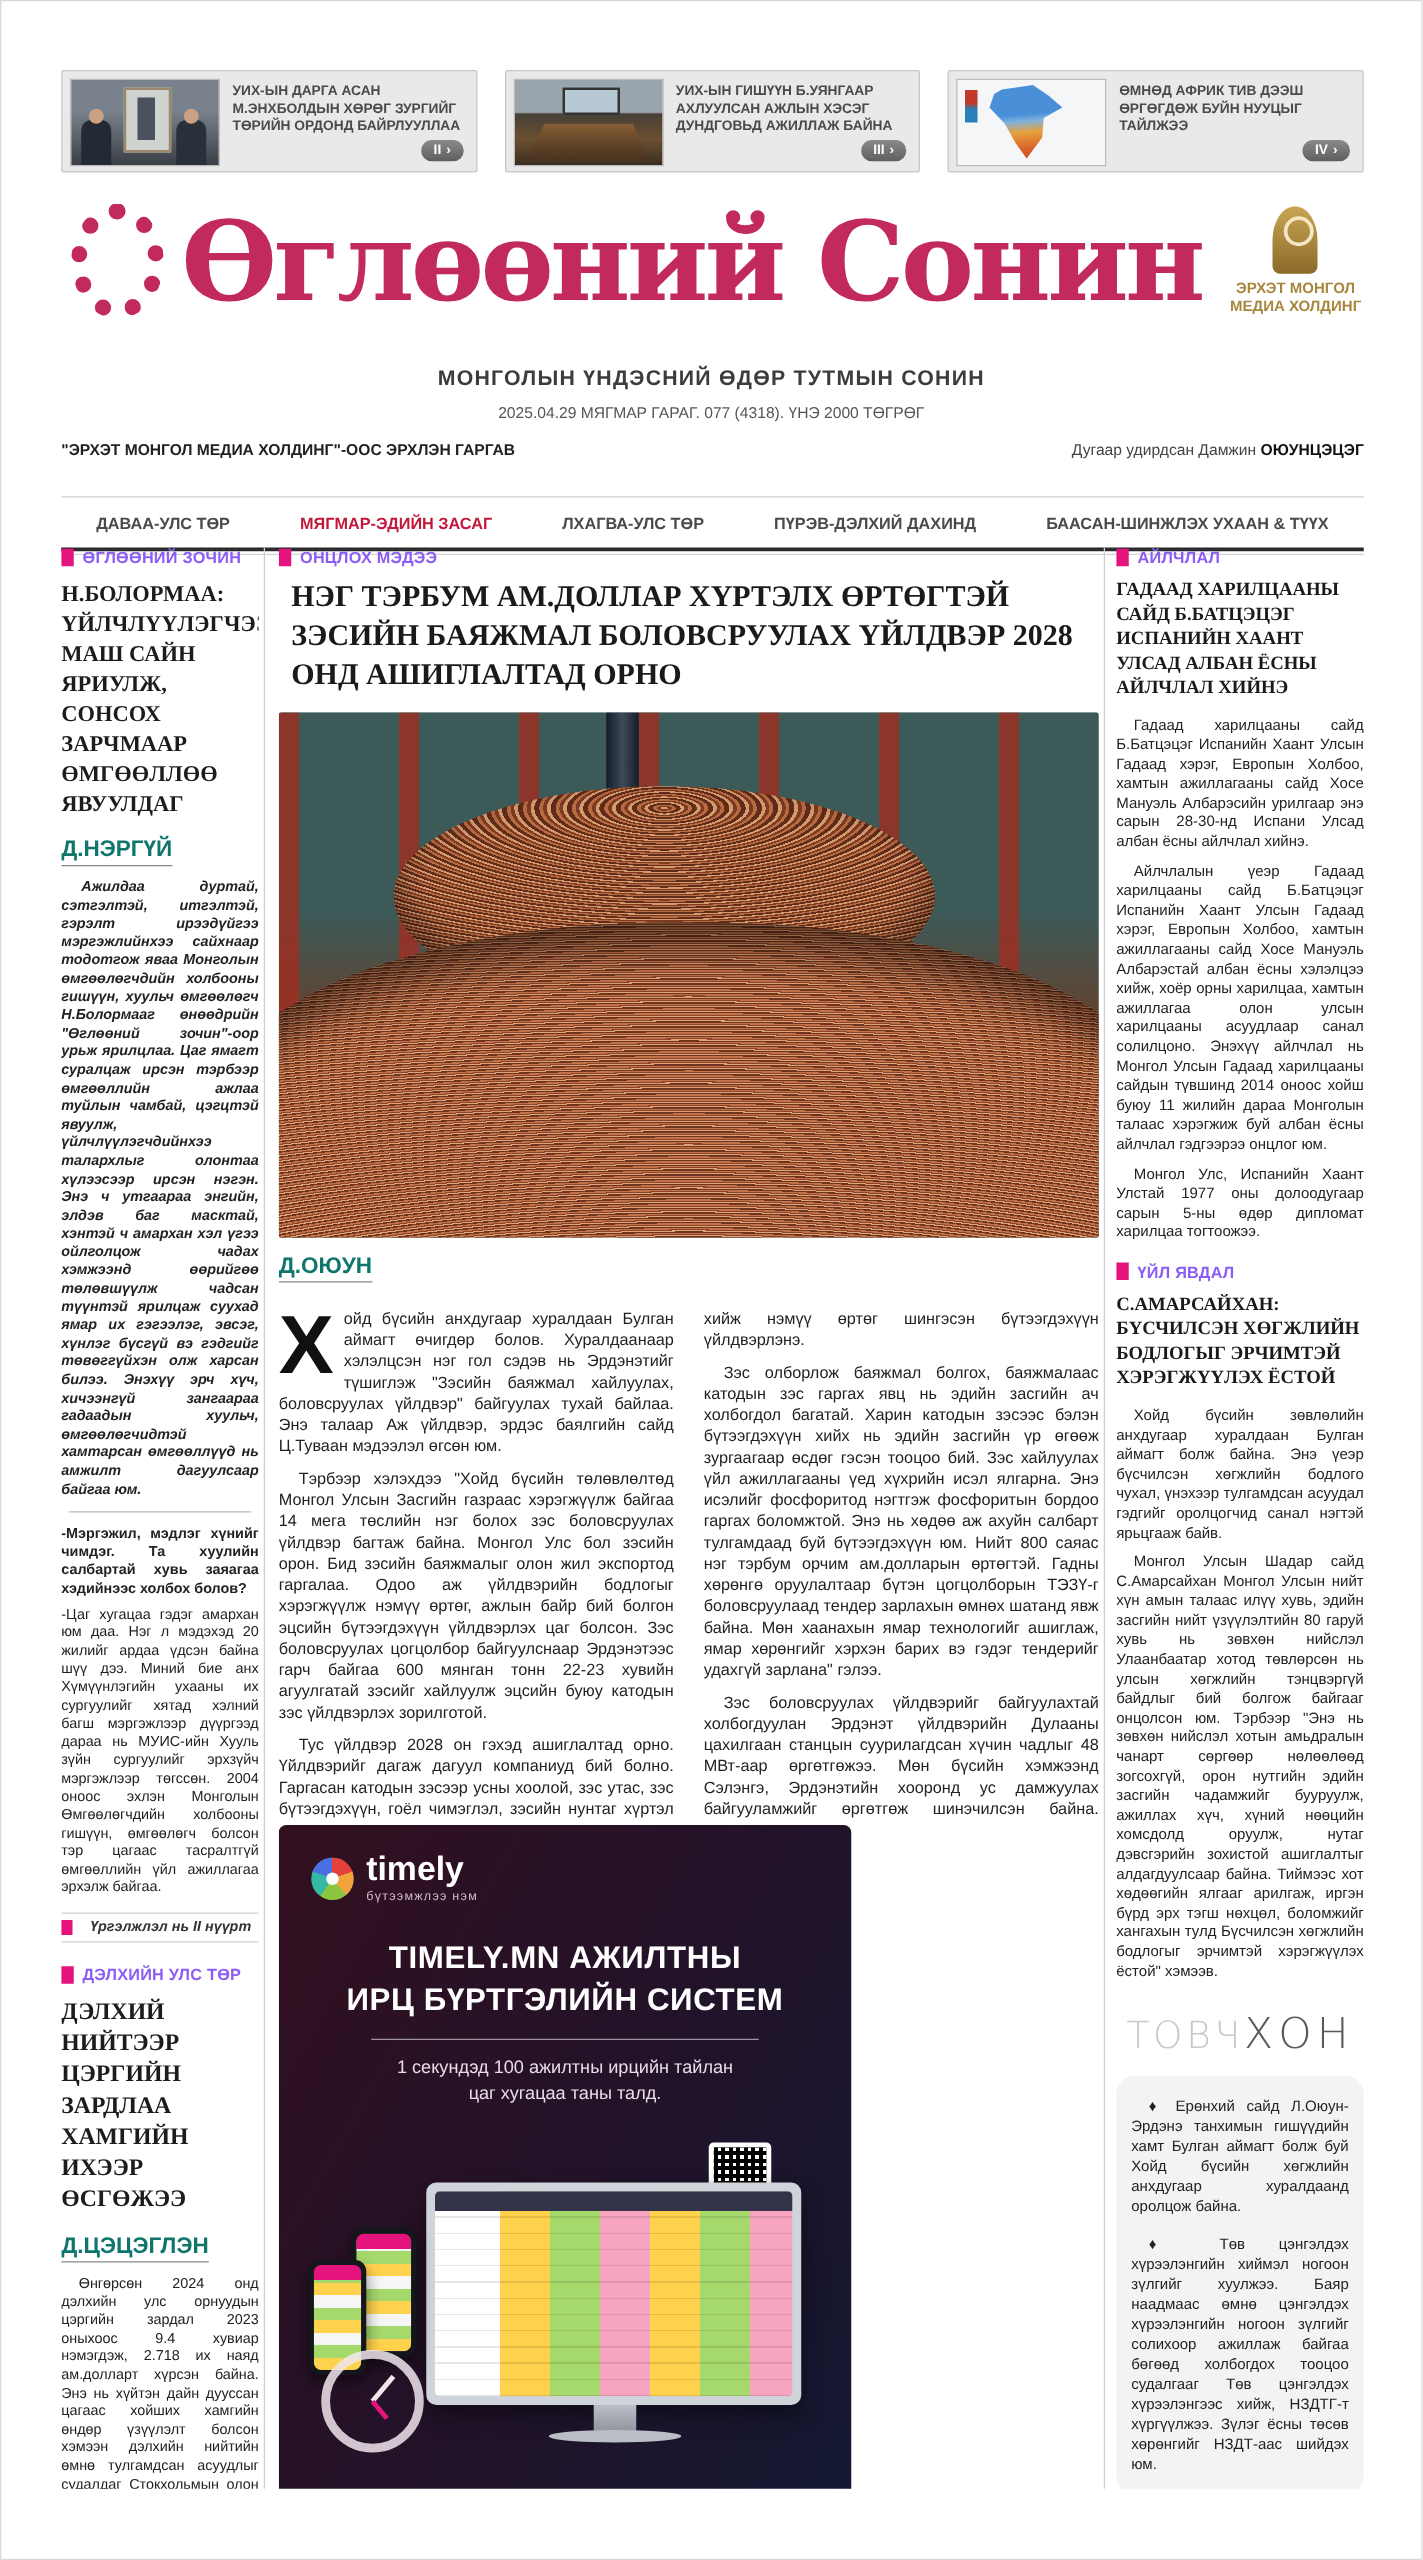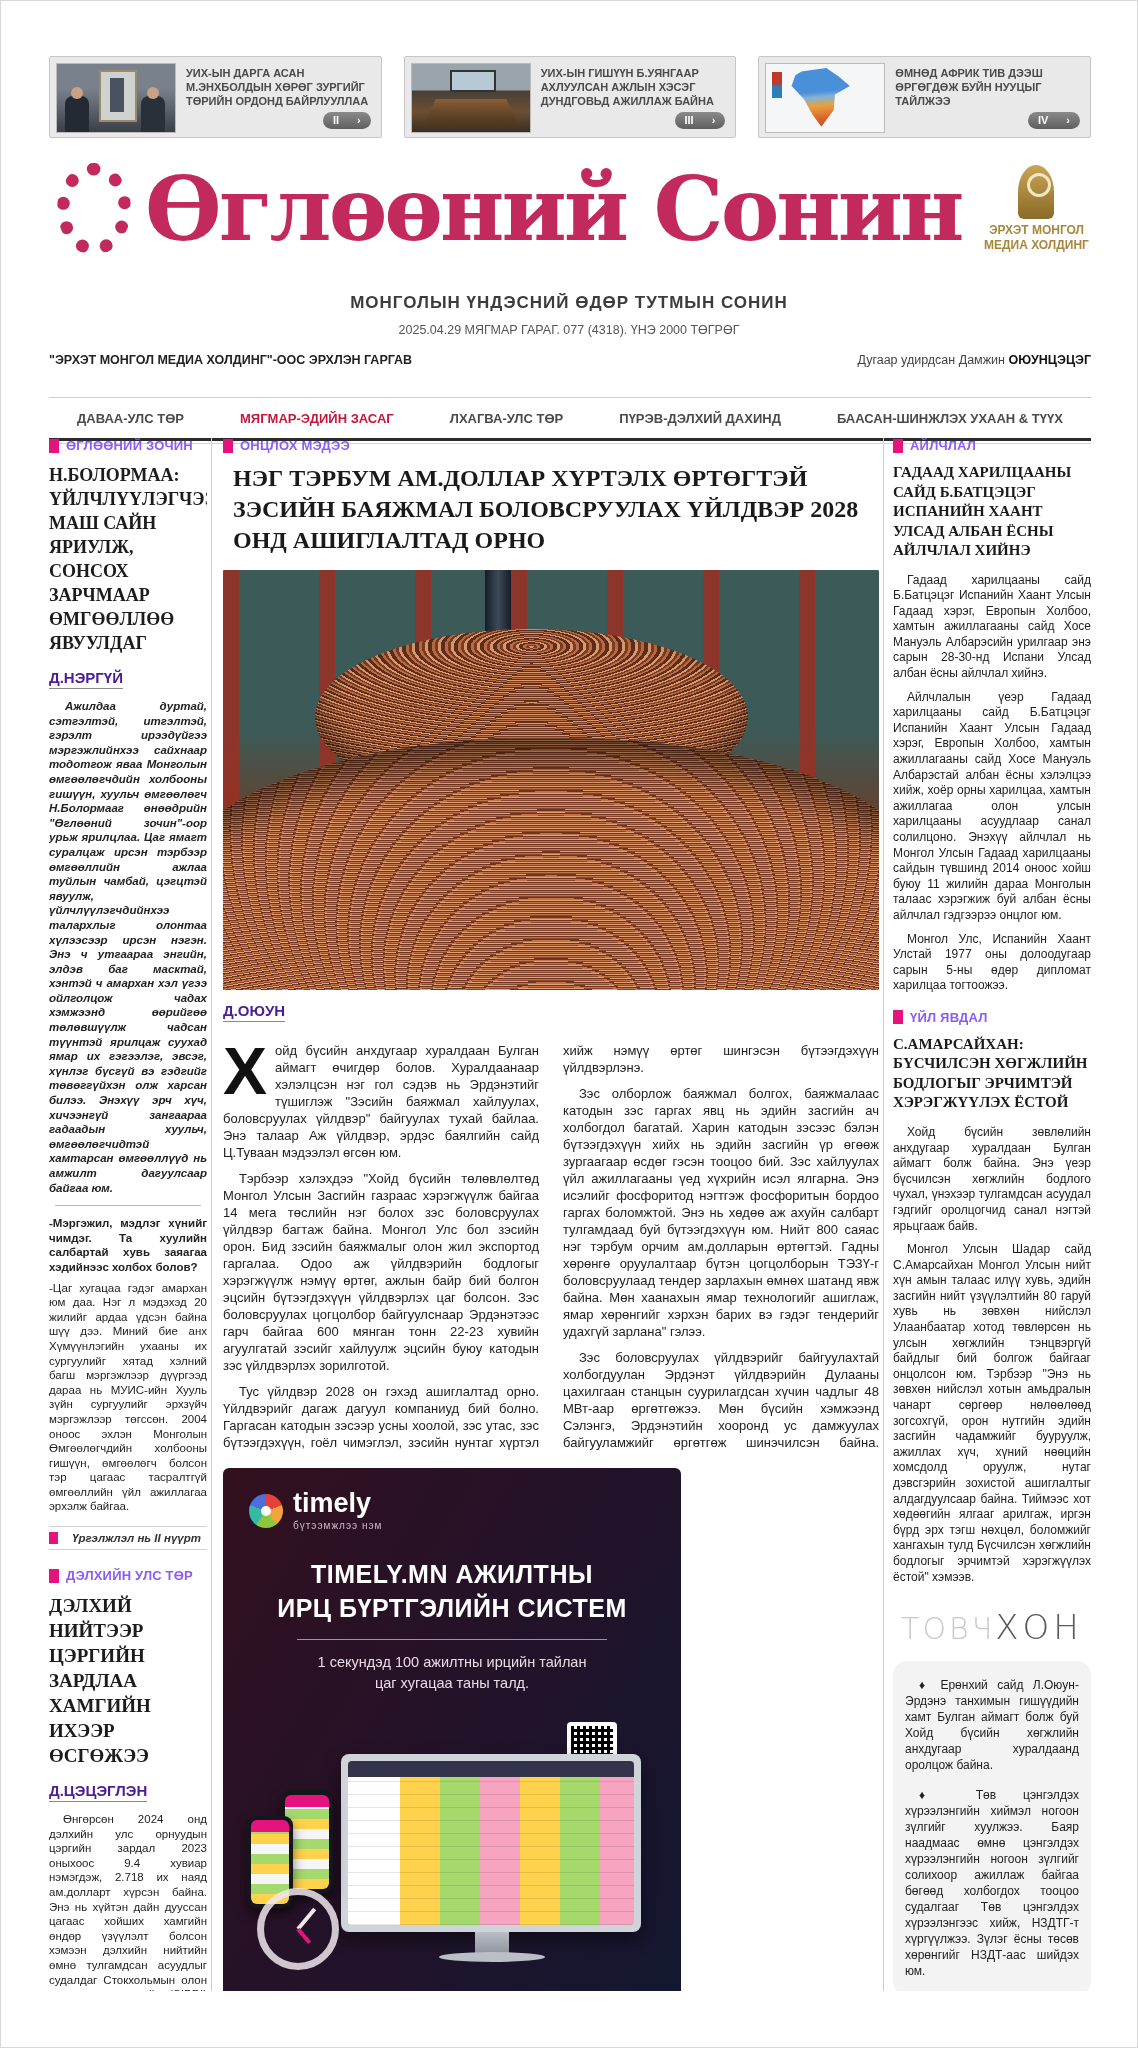--- a/index.html
+++ b/index.html
@@ -20,21 +20,21 @@
   .t2 .table{left:18px;top:30px;width:82px;height:34px;background:linear-gradient(180deg,#8a5f35,#4a3420);transform:perspective(60px) rotateX(35deg);}
   .t2 .scr{left:38px;top:6px;width:42px;height:18px;background:#b8c9d6;border:2px solid #333;}
   .t3{background:#f4f6f8;}
   .t3 .africa{left:24px;top:4px;width:62px;height:60px;
       clip-path:polygon(18% 6%,58% 0,78% 14%,96% 30%,72% 44%,70% 70%,50% 98%,36% 78%,22% 52%,2% 30%,8% 12%);
       background:linear-gradient(175deg,#4a90d9 0 40%,#7fb2dc 48%,#e8a13c 62%,#d9622b 82%,#c24e22 100%);}
   .t3 .legend{left:6px;top:8px;width:10px;height:26px;background:linear-gradient(180deg,#c0392b 0 40%,#2980b9 60%);}
   .teaser-right{flex:1;display:flex;flex-direction:column;justify-content:space-between;padding:4px 4px 2px 10px;}
   .teaser-title{font-size:11px;font-weight:bold;color:#4a4a4a;line-height:1.25;text-transform:uppercase;}
   .pill{align-self:flex-end;background:linear-gradient(180deg,#8a8a8a,#5f5f5f);color:#fff;font-size:11px;font-weight:bold;
-        border-radius:10px;padding:2px 10px;display:flex;gap:18px;align-items:center;line-height:1.2;cursor:pointer;}
+        border-radius:10px;padding:2px 10px;display:flex;gap:4px;align-items:center;line-height:1.2;cursor:pointer;}
   
   .masthead{position:absolute;left:48px;top:148px;width:1042px;height:120px;display:flex;align-items:center;}
   .logo-mark{width:74px;height:92px;border:13px dotted #c22a5e;border-radius:50%;box-sizing:border-box;margin:0 14px 0 8px;flex:none;}
   .logo-text{font-family:"DejaVu Serif",serif;font-weight:bold;font-size:88px;color:#c22a5e;letter-spacing:-3px;white-space:nowrap;line-height:1;flex:1;text-align:left;}
   .holding{width:150px;flex:none;text-align:center;}
   .emblem{width:36px;height:54px;margin:0 auto 4px;background:linear-gradient(180deg,#c9a554,#8a6a28);border-radius:50% 50% 6px 6px;position:relative;}
   .emblem:after{content:"";position:absolute;left:9px;top:8px;width:18px;height:18px;border-radius:50%;border:3px solid #f3e6c4;}
   .holding-text{font-size:12px;font-weight:bold;color:#a8873d;line-height:1.25;}
   .subtitle{position:absolute;left:0;top:292px;width:100%;text-align:center;font-size:17px;font-weight:bold;color:#3c3c3c;letter-spacing:1px;}
   .dateline{position:absolute;left:0;top:322px;width:100%;text-align:center;font-size:12.5px;color:#555;}
@@ -46,21 +46,21 @@
   .nav{position:absolute;left:48px;top:396px;width:1042px;border-top:1px solid #cfcfcf;border-bottom:3px solid #2b2b2b;
        display:flex;justify-content:space-around;align-items:center;height:44px;box-sizing:border-box;}
   .nav:after{content:"";position:absolute;left:0;right:0;bottom:-6px;height:1px;background:#d4d4d4;}
   .nav-item{font-size:13px;font-weight:bold;color:#4a4a4a;cursor:pointer;}
   .nav-item.active{color:#c2183c;}
   
   .vrule{position:absolute;top:437px;height:1553px;width:1px;background:#cfcfcf;}
   .sec{display:flex;align-items:center;gap:7px;margin:0 0 10px 0;}
   .sec .sq{width:10px;height:14px;background:#e5137d;flex:none;}
   .sec .sqlabel{font-size:13px;font-weight:bold;color:#8b5cf6;letter-spacing:.2px;}
-  .byline{display:inline-block;font-size:15px;font-weight:bold;color:#4c1d95;border-bottom:1px solid #888;padding-bottom:2px;margin:2px 0 10px 0;}
+  .byline{display:inline-block;font-size:18px;font-weight:bold;color:#0f766e;border-bottom:1px solid #888;padding-bottom:2px;margin:2px 0 10px 0;}
   
   .col-left{position:absolute;left:48px;top:437px;width:158px;height:1553px;overflow:hidden;}
   .guest-head{font-family:"Liberation Serif",serif;font-weight:bold;font-size:18px;line-height:24px;color:#1c1c1c;margin:4px 0 12px 0;}
   .lead{font-size:11.5px;line-height:14.6px;font-weight:bold;font-style:italic;text-align:justify;color:#222;margin:0 0 10px 0;text-indent:16px;}
   .ldiv{height:1px;background:#bbb;margin:8px 6px 10px 6px;}
   .qa-q{font-size:11.5px;line-height:14.6px;font-weight:bold;text-align:justify;margin:0 0 6px 0;}
   .qa-a{font-size:11.5px;line-height:14.6px;text-align:justify;margin:0 0 12px 0;}
   .cont-row{display:flex;align-items:center;gap:8px;border-top:1px solid #d0d0d0;border-bottom:1px solid #d0d0d0;padding:5px 0;margin-bottom:18px;}
   .cont-row .sq{width:9px;height:12px;background:#e5137d;}
   .cont-text{flex:1;text-align:center;font-size:11.5px;font-weight:bold;font-style:italic;color:#333;}
@@ -78,21 +78,21 @@
       background:repeating-radial-gradient(ellipse 100% 80% at 50% 10%, #d79a6e 0 3px, #7c3c22 3px 6px, #b96b43 6px 9px, #5f2d1a 9px 13px);
       box-shadow:inset 0 -14px 26px rgba(0,0,0,.4);}
   .photo .coil{position:absolute;left:-8%;right:-8%;top:40%;bottom:-14%;border-radius:48% 48% 30% 30%;
       background:repeating-radial-gradient(ellipse 120% 80% at 50% 120%, #e0a376 0 3px, #8a452a 3px 6px, #c27248 6px 10px, #6f3420 10px 14px);
       box-shadow:inset 0 20px 34px rgba(0,0,0,.5);}
   .feat-body{margin-top:10px;height:414px;overflow:hidden;column-count:2;column-gap:24px;}
   .feat-body p{font-size:13px;line-height:17px;text-align:justify;margin:0 0 9px 0;text-indent:16px;}
   .feat-body p.first{text-indent:0;}
   .dropcap{float:left;font-weight:bold;font-size:66px;line-height:54px;padding:2px 8px 0 0;color:#111;}
   
-  .ad{position:relative;width:458px;height:576px;margin-top:12px;border-radius:6px;overflow:hidden;cursor:pointer;
+  .ad{position:relative;width:458px;height:576px;border-radius:6px;overflow:hidden;cursor:pointer;
       background:linear-gradient(120deg,#32101f 0%,#241228 45%,#121832 100%);}
   .ad-logo-row{display:flex;align-items:center;gap:10px;padding:22px 0 0 26px;}
   .pinwheel{width:34px;height:34px;border-radius:50%;flex:none;
       background:conic-gradient(#e3413a 0 70deg,#f2a33c 70deg 140deg,#8cc63f 140deg 215deg,#35b8a4 215deg 290deg,#4a6fe0 290deg 360deg);position:relative;}
   .pinwheel:after{content:"";position:absolute;left:12px;top:12px;width:10px;height:10px;border-radius:50%;background:#fff;}
   .brand{color:#fff;font-size:27px;font-weight:bold;line-height:1;}
   .tagline{color:#cdb9c7;font-size:10px;letter-spacing:1px;margin-top:3px;}
   .ad-title{margin-top:26px;text-align:center;color:#fff;font-weight:bold;font-size:25px;line-height:34px;letter-spacing:.5px;}
   .ad-divider{width:310px;height:1px;background:rgba(255,255,255,.55);margin:14px auto 12px auto;}
   .ad-sub{text-align:center;color:#e9dce6;font-size:14.5px;line-height:21px;}

